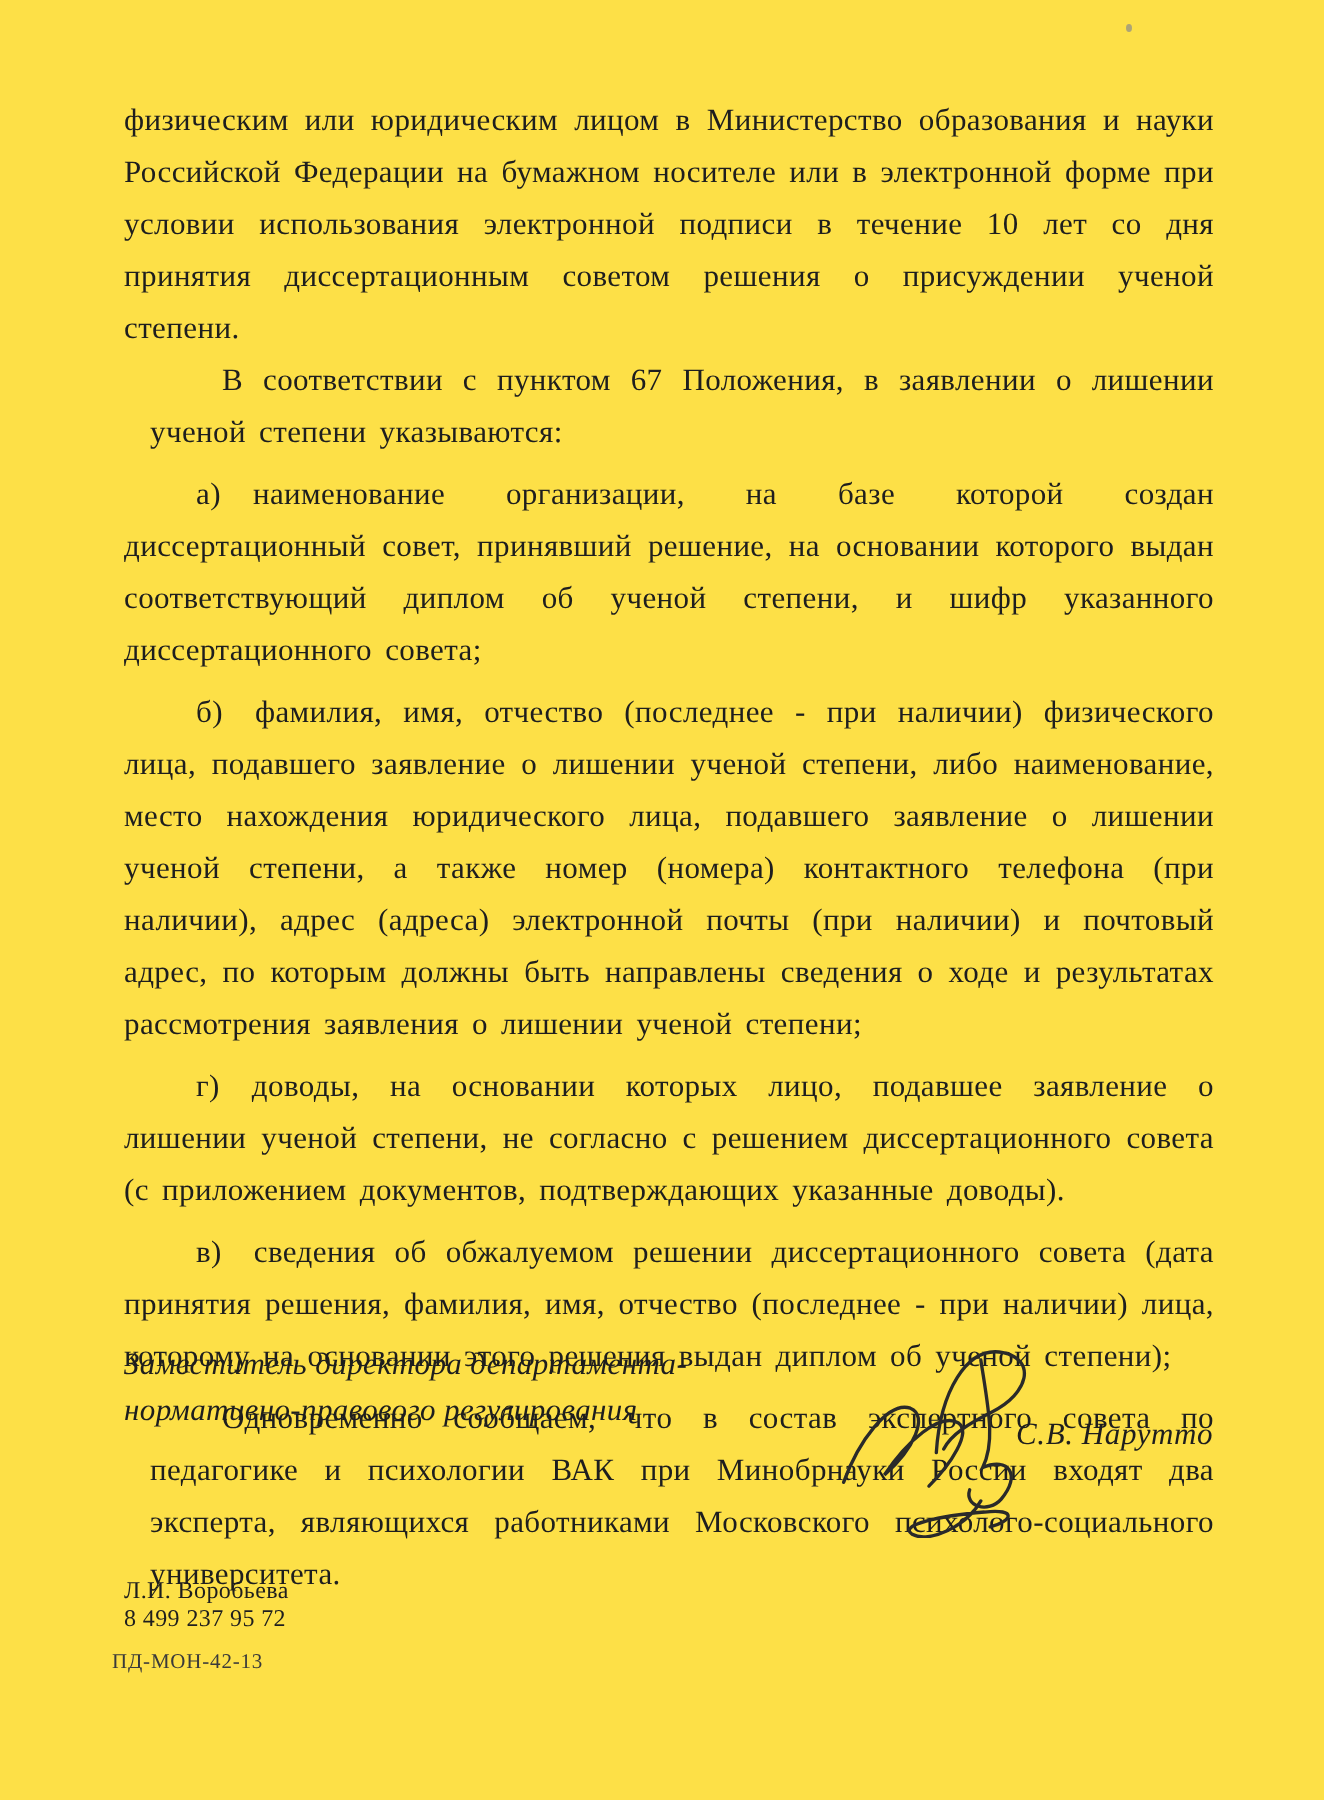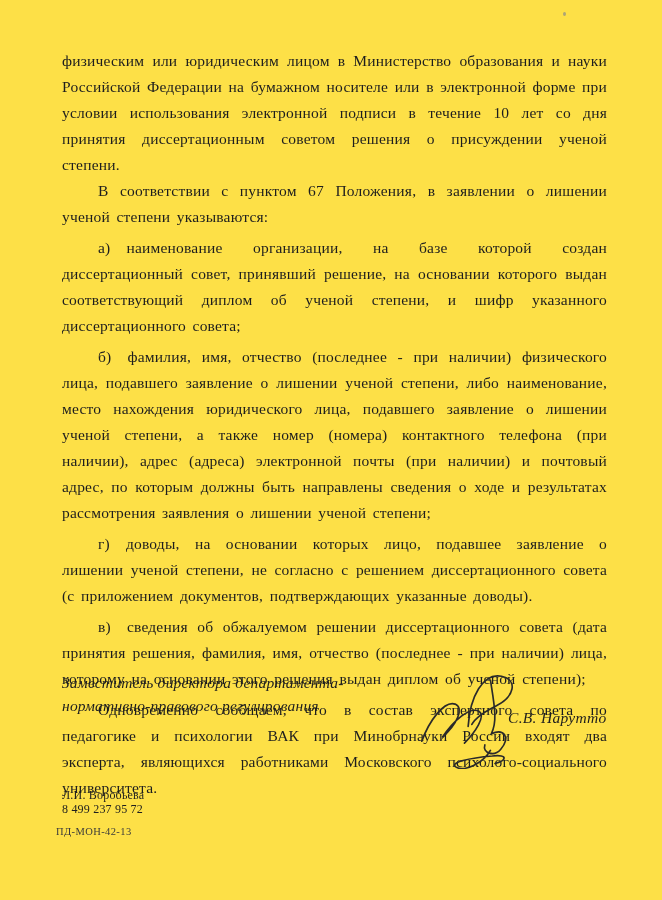--- a/index.html
+++ b/index.html
@@ -25,20 +25,21 @@
   .para {
     margin: 0;
     font-size: 15.5px;
     line-height: 26px;
     text-align: justify;
     letter-spacing: 0.2px;
     word-spacing: 2.5px;
   }
   .para.indent {
     text-indent: 36px;
+    margin-left: 13px;
   }
   .para.item {
     text-indent: 36px;
     margin-top: 5px;
   }
   .item-label {
     padding-right: 16px;
   }
   .para.closing {
     margin-top: 5px;

